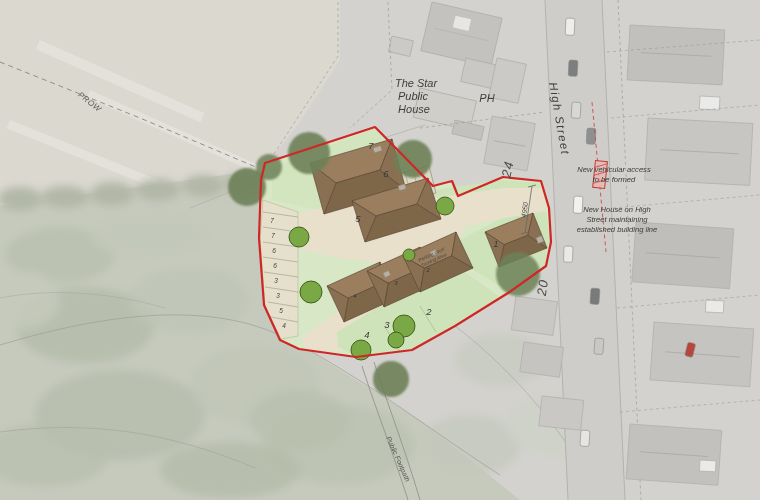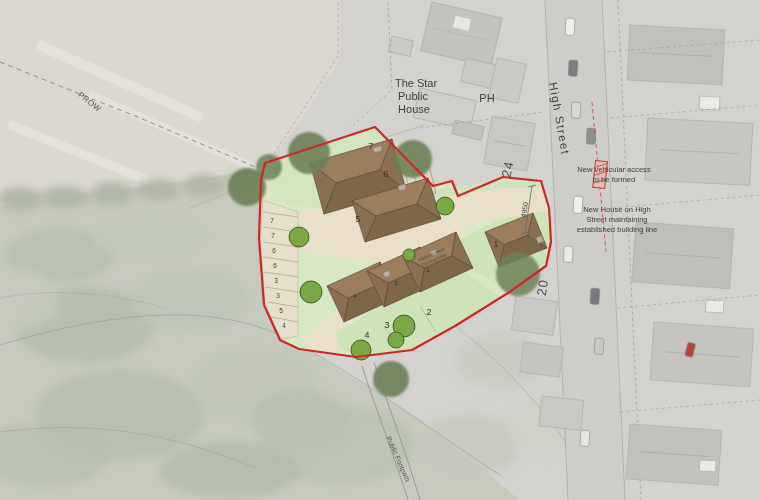--- a/index.html
+++ b/index.html
@@ -1,16 +1,16 @@
 <!DOCTYPE html>
 <html><head>
 <meta charset="utf-8">
 <style>
   html,body{margin:0;padding:0;background:#ffffff;}
-  .stage{position:relative;width:760px;height:500px;overflow:hidden;background:#d3d2ce;}
+  .stage{position:relative;width:760px;height:500px;overflow:hidden;background:#d3d2ce;font-style:italic;}
   svg{display:block;}
   text{font-family:"Liberation Sans",sans-serif;}
   .t-lg{font-size:11px;fill:#3e3e3c;}
   .t-street{font-size:11.5px;fill:#3f3f3d;letter-spacing:1.5px;}
   .t-num{font-size:13px;fill:#4b4b49;letter-spacing:1px;}
   .t-sm{font-size:7.6px;fill:#3c3c3a;}
   .t-plot{font-size:9.5px;fill:#3a3a38;}
   .t-tiny{font-size:5.5px;fill:#34342f;}
   .t-bay{font-size:6.5px;fill:#3f3f3d;}
   .t-path{font-size:7px;fill:#565652;}

